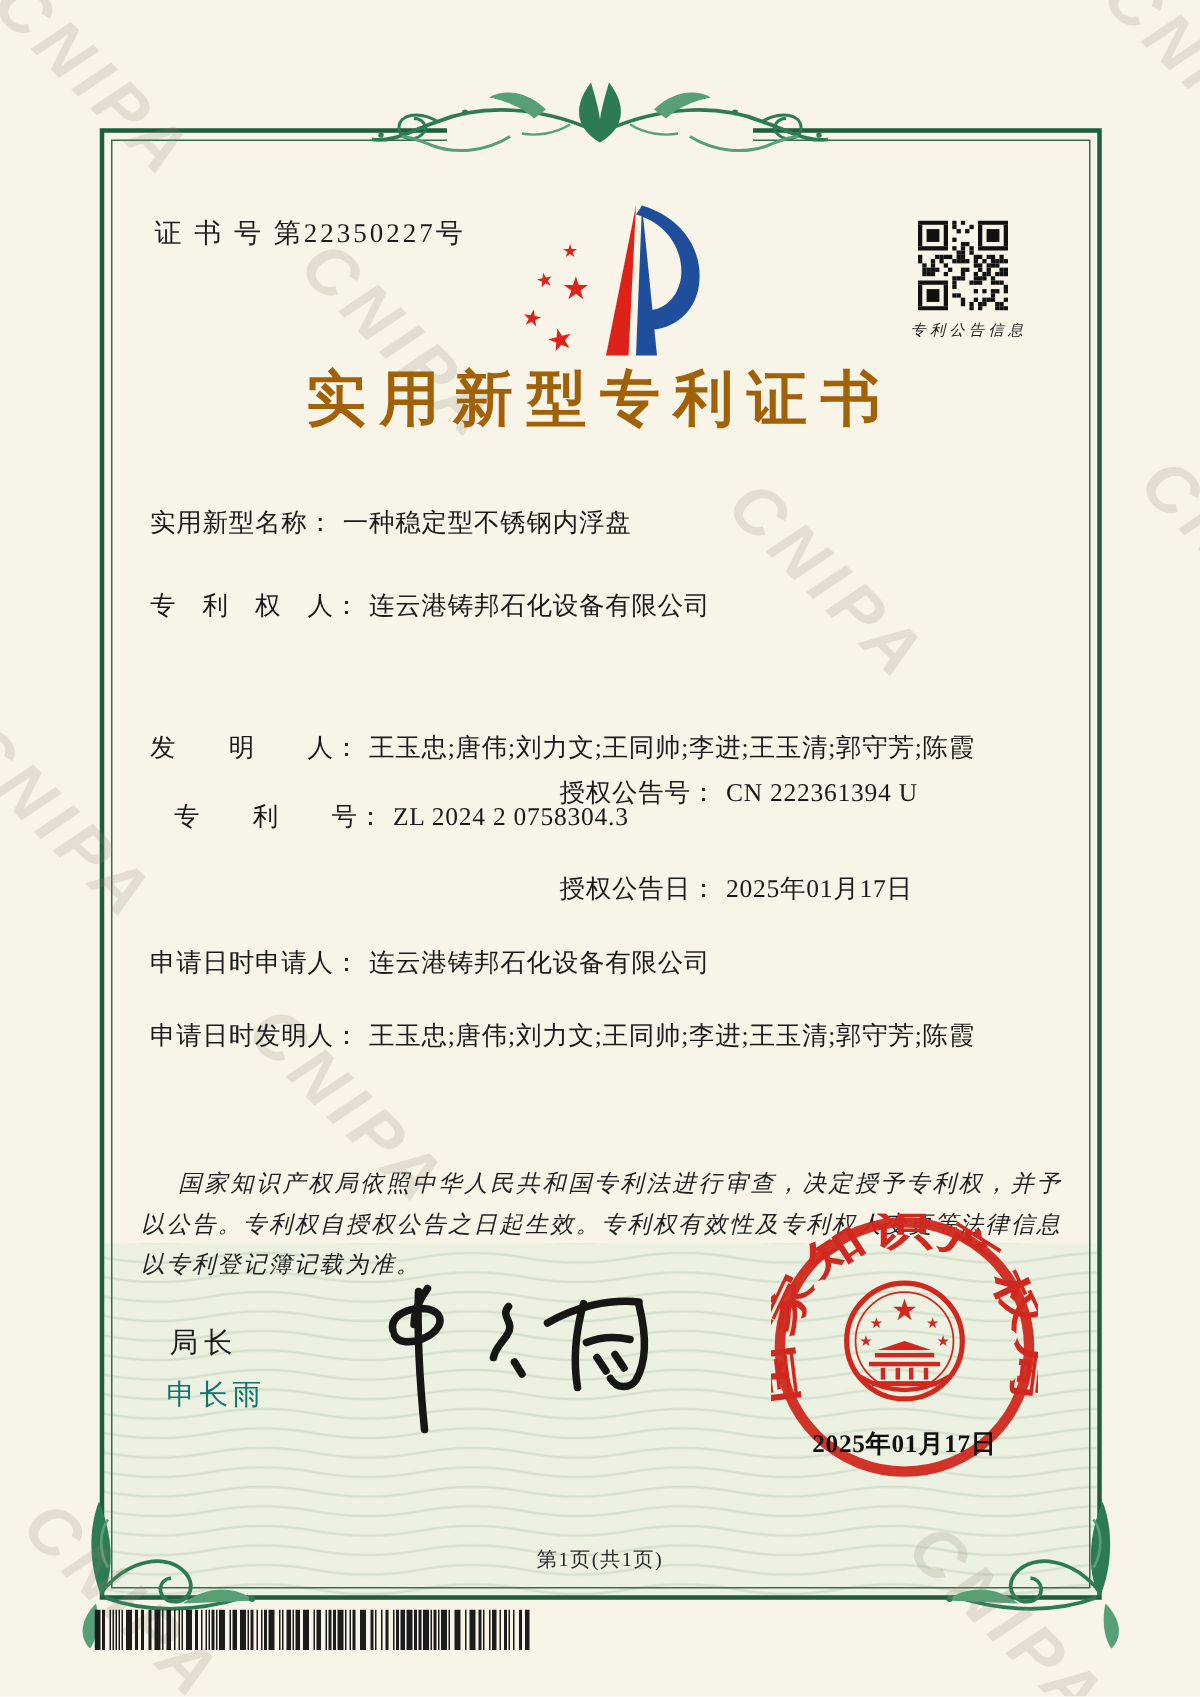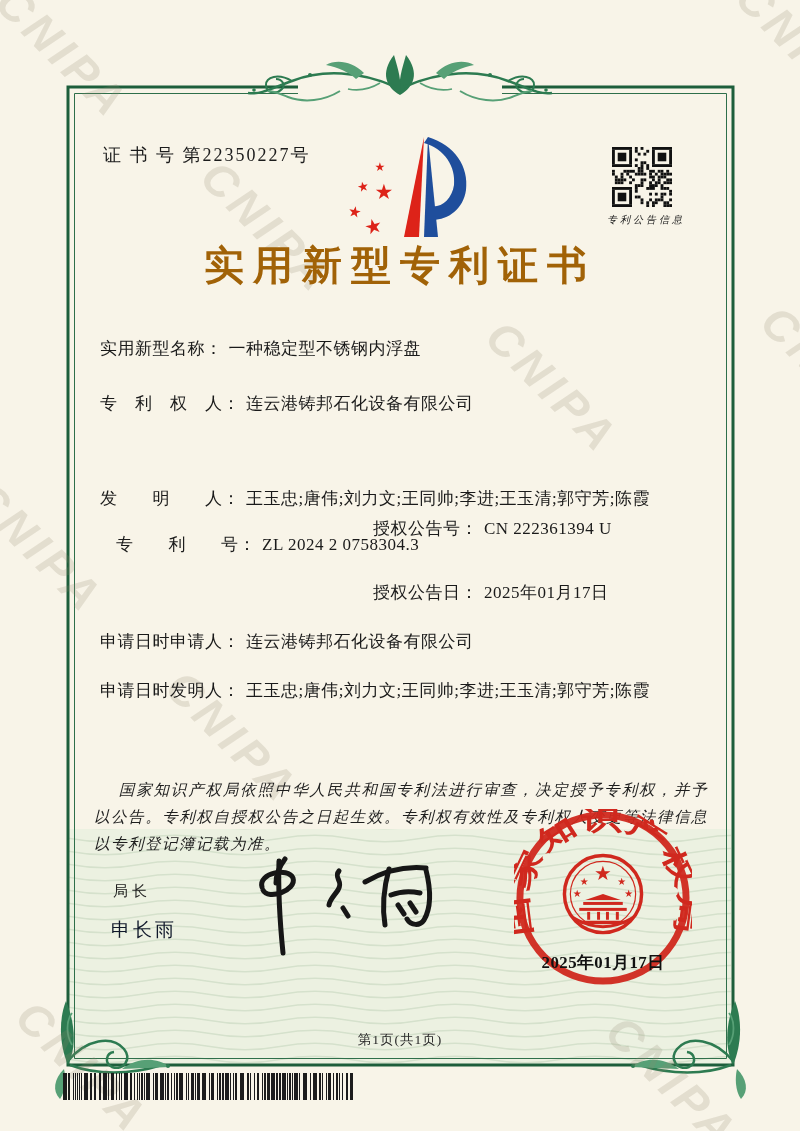--- a/index.html
+++ b/index.html
@@ -25,23 +25,23 @@
             font-style:italic; letter-spacing:3px; color:#1c1c1c;}
   .title{left:0; top:238px; width:800px; text-align:center; font-size:40px; font-weight:bold;
          letter-spacing:9px; color:#a16207;}
   .row{font-size:17px; color:#1a1a1a; letter-spacing:0.5px;}
   .row .lbl{color:#1a1a1a;margin-top:28px;}
   .row .val{margin-left:6px;}
   .statement{left:94px; top:760px; width:614px; white-space:normal; text-align:justify;
              font-size:15.5px; line-height:27px; letter-spacing:1.5px; font-style:italic;
              color:#1f1f1f; text-indent:1.6em;}
   .sig-title{left:113px; top:882px; font-family:"Liberation Sans", sans-serif;
-             font-size:15px; letter-spacing:4px; color:#1b1b1b;}
+             font-size:19px; letter-spacing:4px; color:#1b1b1b;}
   .sig-name{left:111px; top:917px; font-family:"Liberation Sans", sans-serif;
-            font-size:19px; letter-spacing:3px; color:#0f172a;}
+            font-size:19px; letter-spacing:3px; color:#0f766e;}
   .footer{left:0; top:1031px; width:800px; text-align:center; font-size:13.5px;
           letter-spacing:1px; color:#2a2a2a;}
 </style>
 </head>
 <body>
 
 <div class="page">
 
   <svg class="decor" width="800" height="1131" viewBox="0 0 800 1131" aria-hidden="true">
     <defs>

